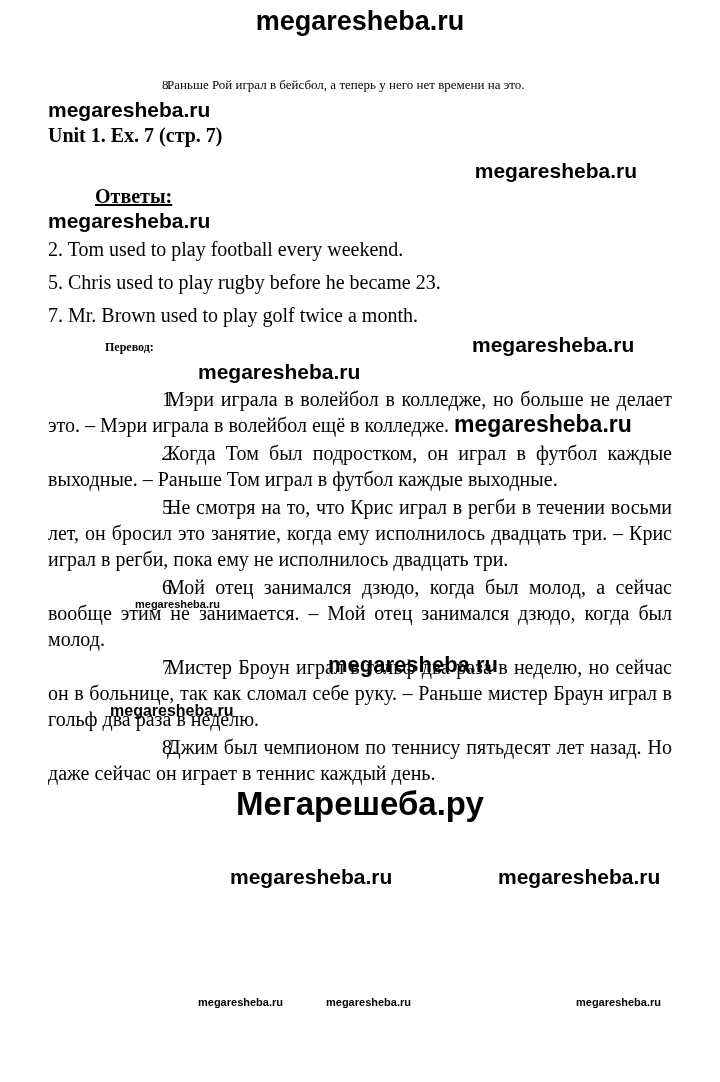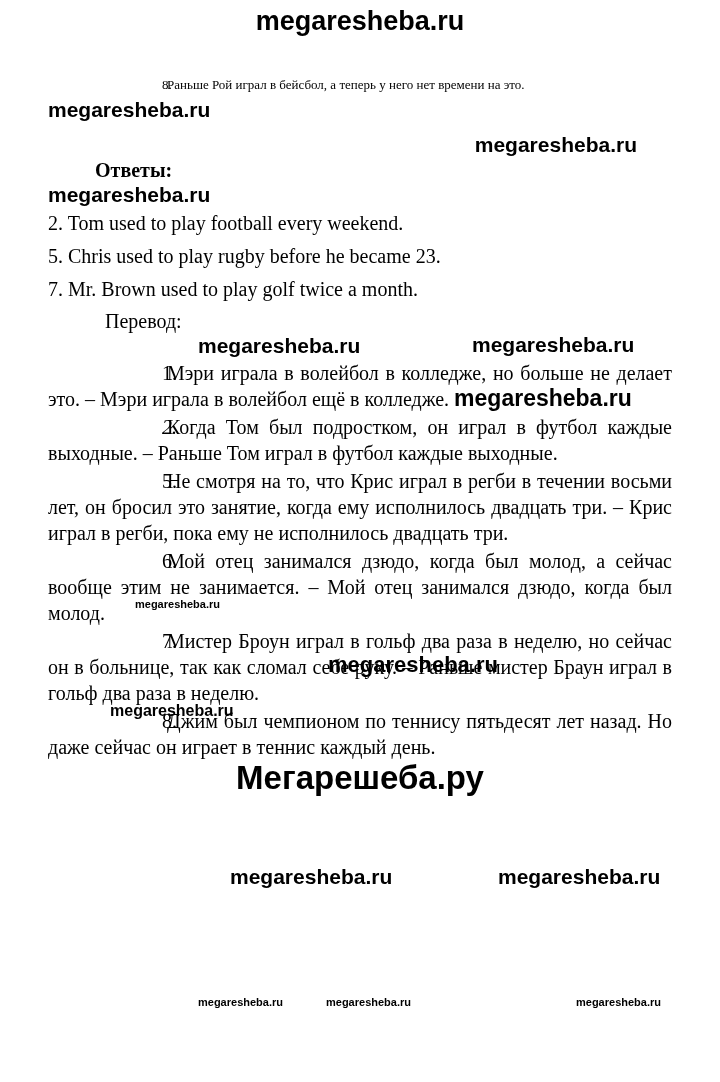--- a/index.html
+++ b/index.html
@@ -27,24 +27,24 @@
   .num.italic { font-style:italic; }
 
   .wm {
     font-family:"Liberation Sans", sans-serif;
     font-weight:bold; white-space:nowrap;
   }
   .wm-a { font-size:21px; line-height:24px; margin-top:-2px; }
   .unit { font-size:20px; line-height:26px; font-weight:bold; }
   .wm-right-flow { font-size:21px; line-height:25px; margin-top:10px; text-align:right; padding-right:35px; }
   .task { font-weight:bold; font-size:20px; line-height:26px; }
-  .answers-label { font-weight:bold; font-size:20px; line-height:26px; margin-left:47px; }
+  .answers-label { font-weight:bold; font-size:20px; line-height:26px; margin-left:47px;text-decoration:underline; }
   .wm-b { font-size:21px; line-height:24px; }
   .eng { font-size:20px; line-height:33px; }
-  .translation-label { font-weight:normal; font-size:20px; line-height:26px; margin-left:57px; margin-top:2px; }
+  .translation-label { font-weight:bold; font-size:12px; line-height:26px; margin-left:57px; margin-top:2px; }
   .wm-center { font-size:21px; line-height:24px; margin-left:150px; }
 
   .trans { margin-top:2px; }
   .tp {
     font-size:20px; line-height:26px;
     text-align:justify; text-indent:57px;
     margin-bottom:2px;
   }
   .wm-inline { font-size:23px; line-height:23px; }
 
@@ -69,20 +69,21 @@
 <body>
 
 <div class="page">
 
   <div class="top-title">megaresheba.ru</div>
 
   <p class="p8"><span class="num">8.</span><span>Раньше Рой играл в бейсбол, а теперь у него нет времени на это.</span></p>
 
   <div class="wm wm-a">megaresheba.ru</div>
 
+  <div class="unit">Unit 1. Ex. 7 (стр. 7)</div>
 
   <div class="wm wm-right-flow">megaresheba.ru</div>
 
 
   <div class="answers-label">Ответы:</div>
 
   <div class="wm wm-b">megaresheba.ru</div>
 
   <div class="eng">
     <div>2. Tom used to play football every weekend.</div>

